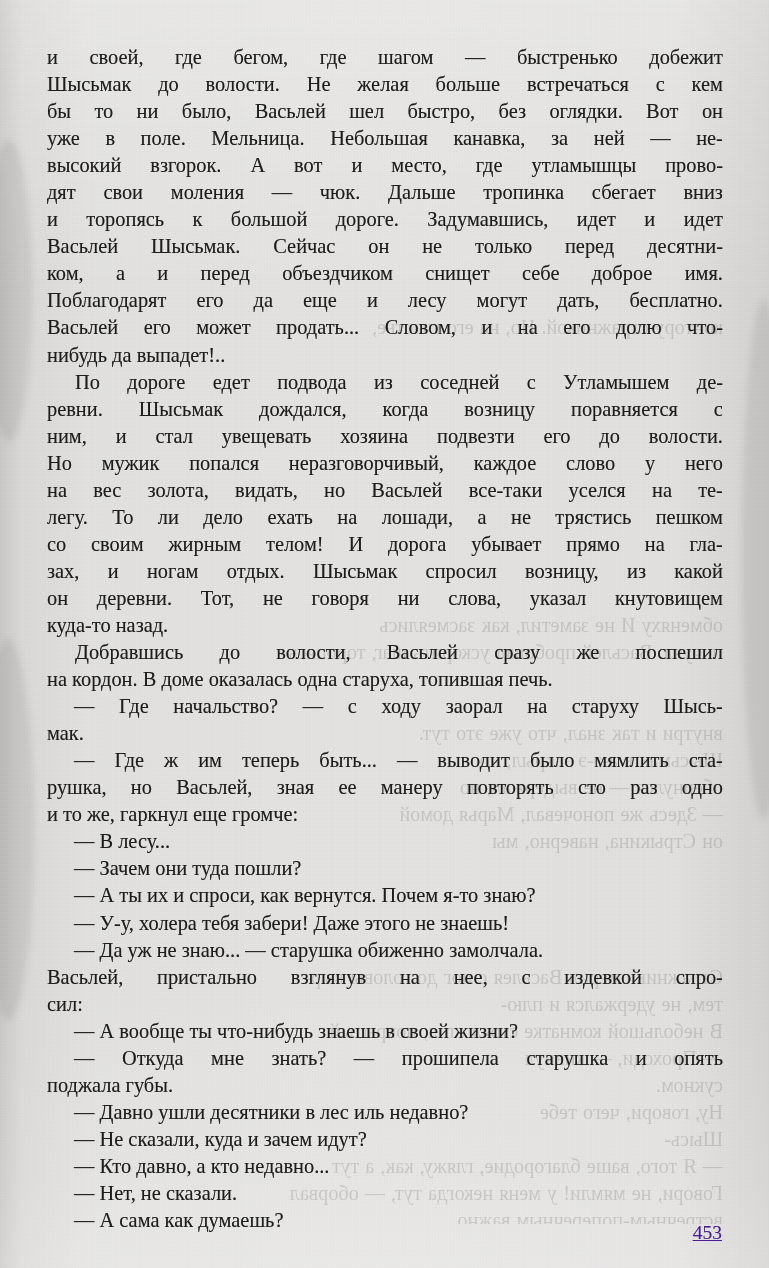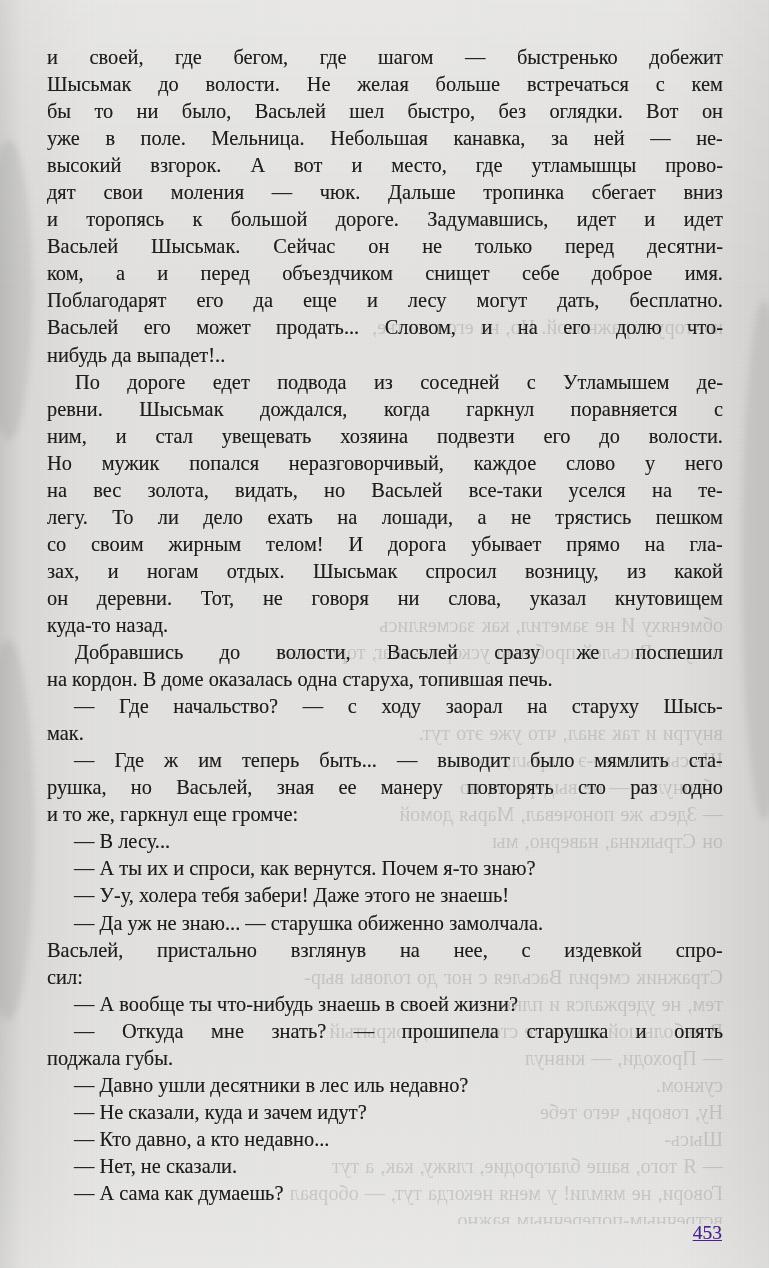--- a/index.html
+++ b/index.html
@@ -297,21 +297,21 @@
         <span class="w">соседней</span>
         <span class="w">с</span>
         <span class="w">Утламышем</span>
         <span class="w">де-</span>
       </div>
       <div class="line j">
         <span class="w">ревни.</span>
         <span class="w">Шысьмак</span>
         <span class="w">дождался,</span>
         <span class="w">когда</span>
-        <span class="w">гаркнул</span>
+        <span class="w">возницу</span>
         <span class="w">поравняется</span>
         <span class="w">с</span>
       </div>
       <div class="line j">
         <span class="w">ним,</span>
         <span class="w">и</span>
         <span class="w">стал</span>
         <span class="w">увещевать</span>
         <span class="w">хозяина</span>
         <span class="w">подвезти</span>
@@ -432,20 +432,21 @@
         <span class="w">зная</span>
         <span class="w">ее</span>
         <span class="w">манеру</span>
         <span class="w">повторять</span>
         <span class="w">сто</span>
         <span class="w">раз</span>
         <span class="w">одно</span>
       </div>
       <div class="line l">и то же, гаркнул еще громче:</div>
       <div class="line l ind-dash">— В лесу...</div>
+      <div class="line l ind-dash">— Зачем они туда пошли?</div>
       <div class="line l ind-dash">— А ты их и спроси, как вернутся. Почем я-то знаю?</div>
       <div class="line l ind-dash">— У-у, холера тебя забери! Даже этого не знаешь!</div>
       <div class="line l ind-dash">— Да уж не знаю... — старушка обиженно замолчала.</div>
       <div class="line j">
         <span class="w">Васьлей,</span>
         <span class="w">пристально</span>
         <span class="w">взглянув</span>
         <span class="w">на</span>
         <span class="w">нее,</span>
         <span class="w">с</span>

